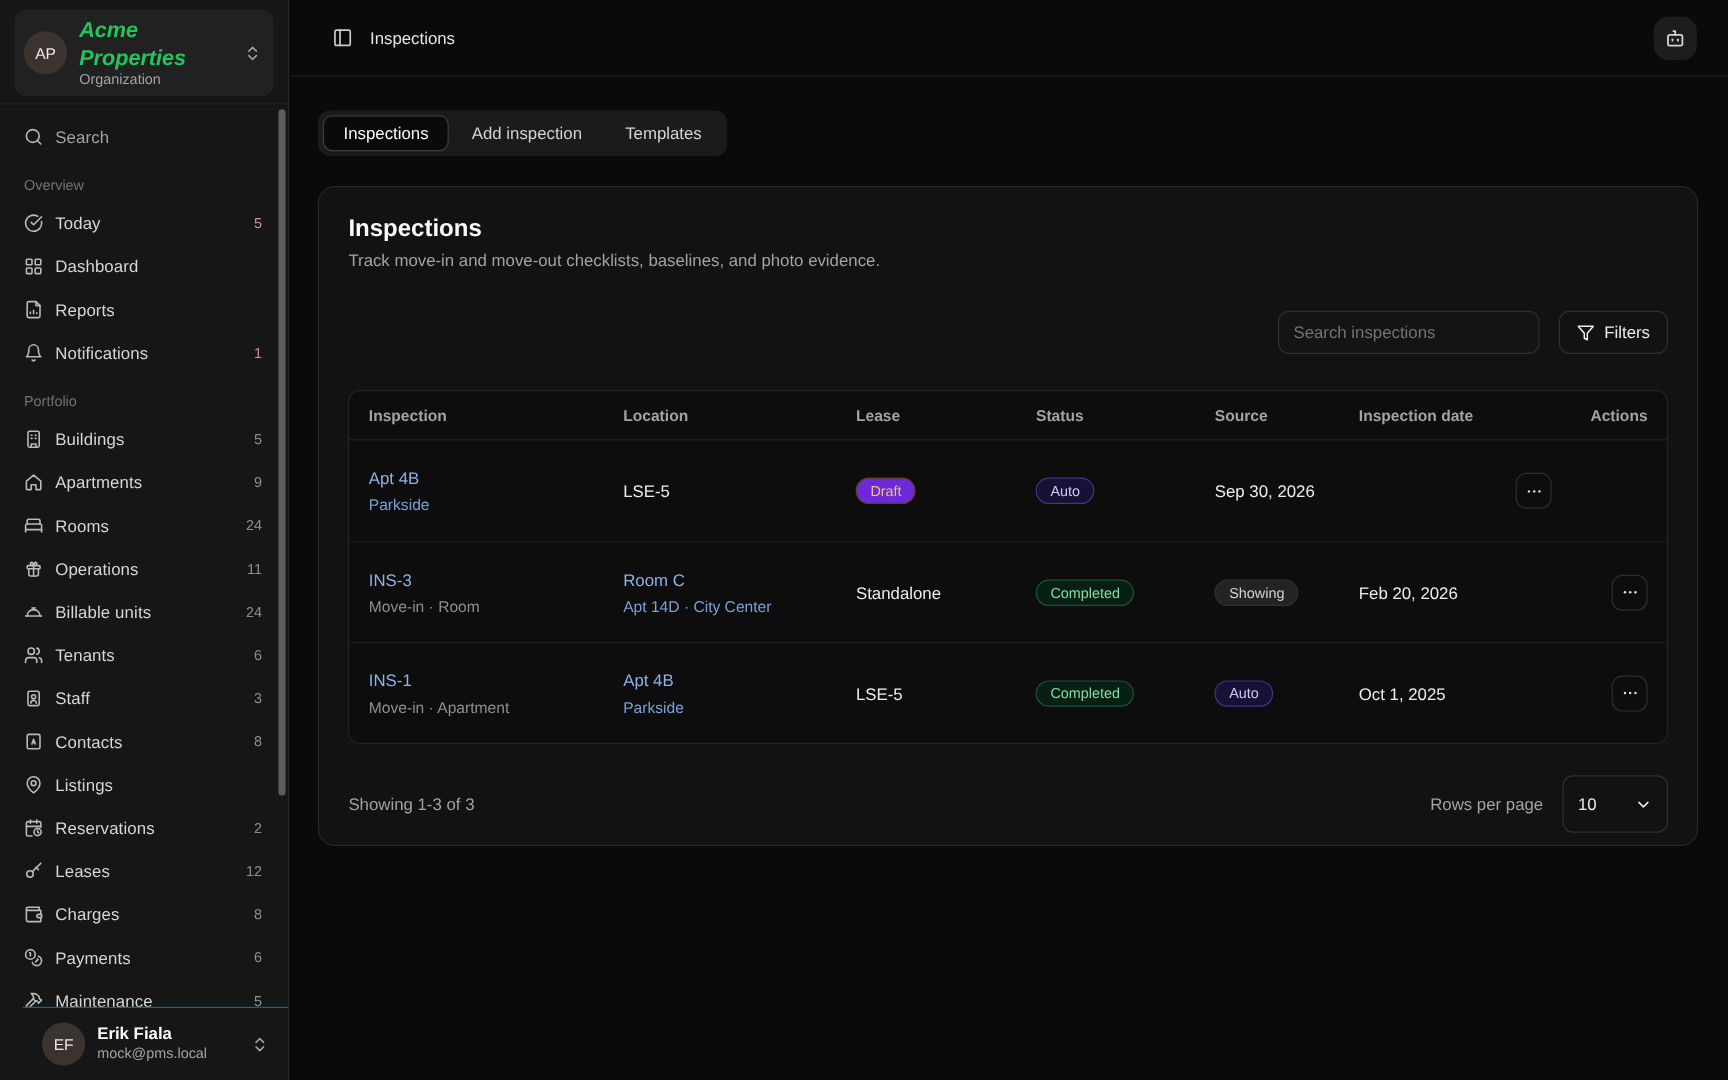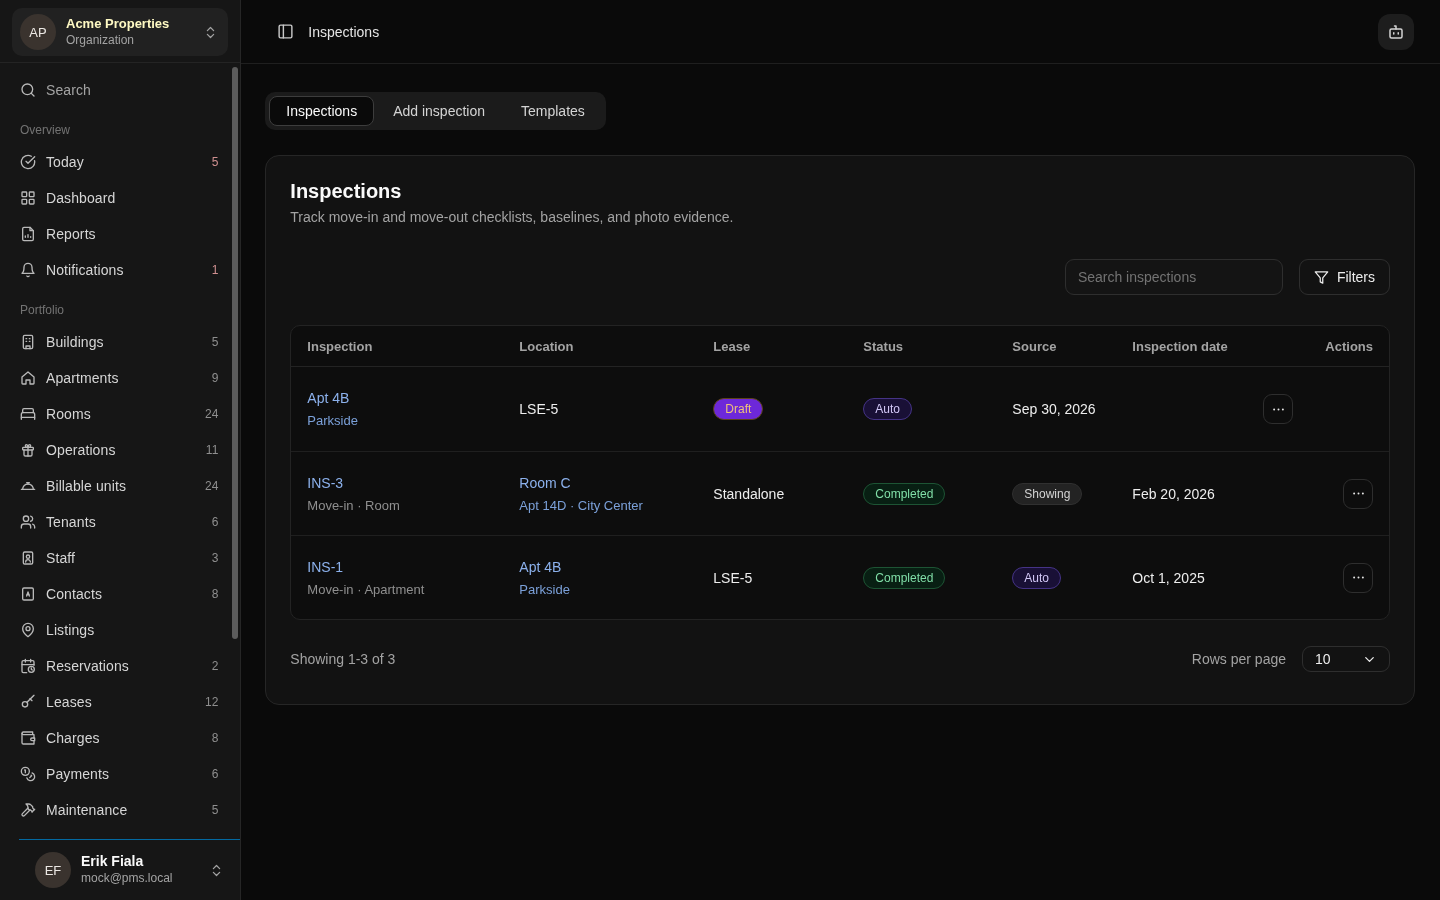--- a/index.html
+++ b/index.html
@@ -10,21 +10,21 @@
     font-size:14px; display:flex;
   }
   svg { display:block; }
 
   
   .sidebar { width:255px; height:900px; background:#161616; border-right:1px solid #262626; display:flex; flex-direction:column; }
   .org-wrap { padding:8px 12px 6px; border-bottom:1px solid #242424; }
   .org-btn { display:flex; align-items:center; gap:10px; background:#212121; border-radius:10px; padding:6px 10px 6px 8px; cursor:pointer; }
   .avatar { width:36px; height:36px; border-radius:50%; background:#3a332e; color:#ece8e4; display:flex; align-items:center; justify-content:center; font-size:13px; flex:0 0 36px; }
   .org-text { flex:1; min-width:0; }
-  .org-name { font-size:13px; font-weight:700; color:#fef9c3; line-height:1.25; }
+  .org-name { font-size:18px; font-weight:700; color:#22c55e; line-height:1.25;font-style:italic; }
   .org-sub { font-size:12px; color:#a3a3a3; line-height:1.25; }
   .chev-updown { color:#a3a3a3; }
   .nav-scroll { flex:1; position:relative; padding:10px 14px 8px 12px; overflow:hidden; }
   .scroll-thumb { position:absolute; top:4px; right:2px; width:6px; height:572px; border-radius:3px; background:#5c5c5c; }
   .nav-item { display:flex; align-items:center; gap:10px; height:34px; padding:0 8px; border-radius:8px; color:#d6d6d6; cursor:pointer; }
   .nav-item + .nav-item { margin-top:2px; }
   .nav-item .nicon { color:#b9b9b9; flex:0 0 16px; }
   .nav-item .nlabel { flex:1; font-size:14px; letter-spacing:.1px; }
   .nav-item .ncount { font-size:12px; color:#8f8f8f; }
   .nav-item .ncount.red { color:#d09090; }
@@ -74,21 +74,21 @@
   .badge-amber { color:#eec27a; background:#6d28d9; border-color:#5d431a; }
   .badge-green { color:#81dfa8; background:#081f13; border-color:#1d5434; }
   .badge-purple { color:#d3c8f7; background:#191036; border-color:#453386; }
   .badge-gray { color:#d4d4d4; background:#232323; border-color:#303030; }
   .dots-btn { width:30px; height:30px; border:1px solid #2e2e2e; border-radius:9px; background:transparent; color:#e5e5e5; display:flex; align-items:center; justify-content:center; cursor:pointer; }
 
   .tfoot { display:flex; justify-content:space-between; align-items:center; margin-top:26px; }
   .showing { font-size:14px; color:#a3a3a3; }
   .rpp { display:flex; align-items:center; gap:16px; }
   .rpp-label { font-size:14px; color:#a3a3a3; }
-  .rpp-select { width:88px; height:26px; border:1px solid #2e2e2e; border-radius:9px; display:flex; align-items:center; justify-content:space-between; padding:0 12px; color:#ededed; font-size:14px; cursor:pointer; background:transparent; }
+  .rpp-select { width:88px; height:48px; border:1px solid #2e2e2e; border-radius:9px; display:flex; align-items:center; justify-content:space-between; padding:0 12px; color:#ededed; font-size:14px; cursor:pointer; background:transparent; }
 </style>
 </head>
 <body>
 
 <aside class="sidebar">
   <div class="org-wrap">
     <div class="org-btn">
       <div class="avatar">AP</div>
       <div class="org-text">
         <div class="org-name">Acme Properties</div>

